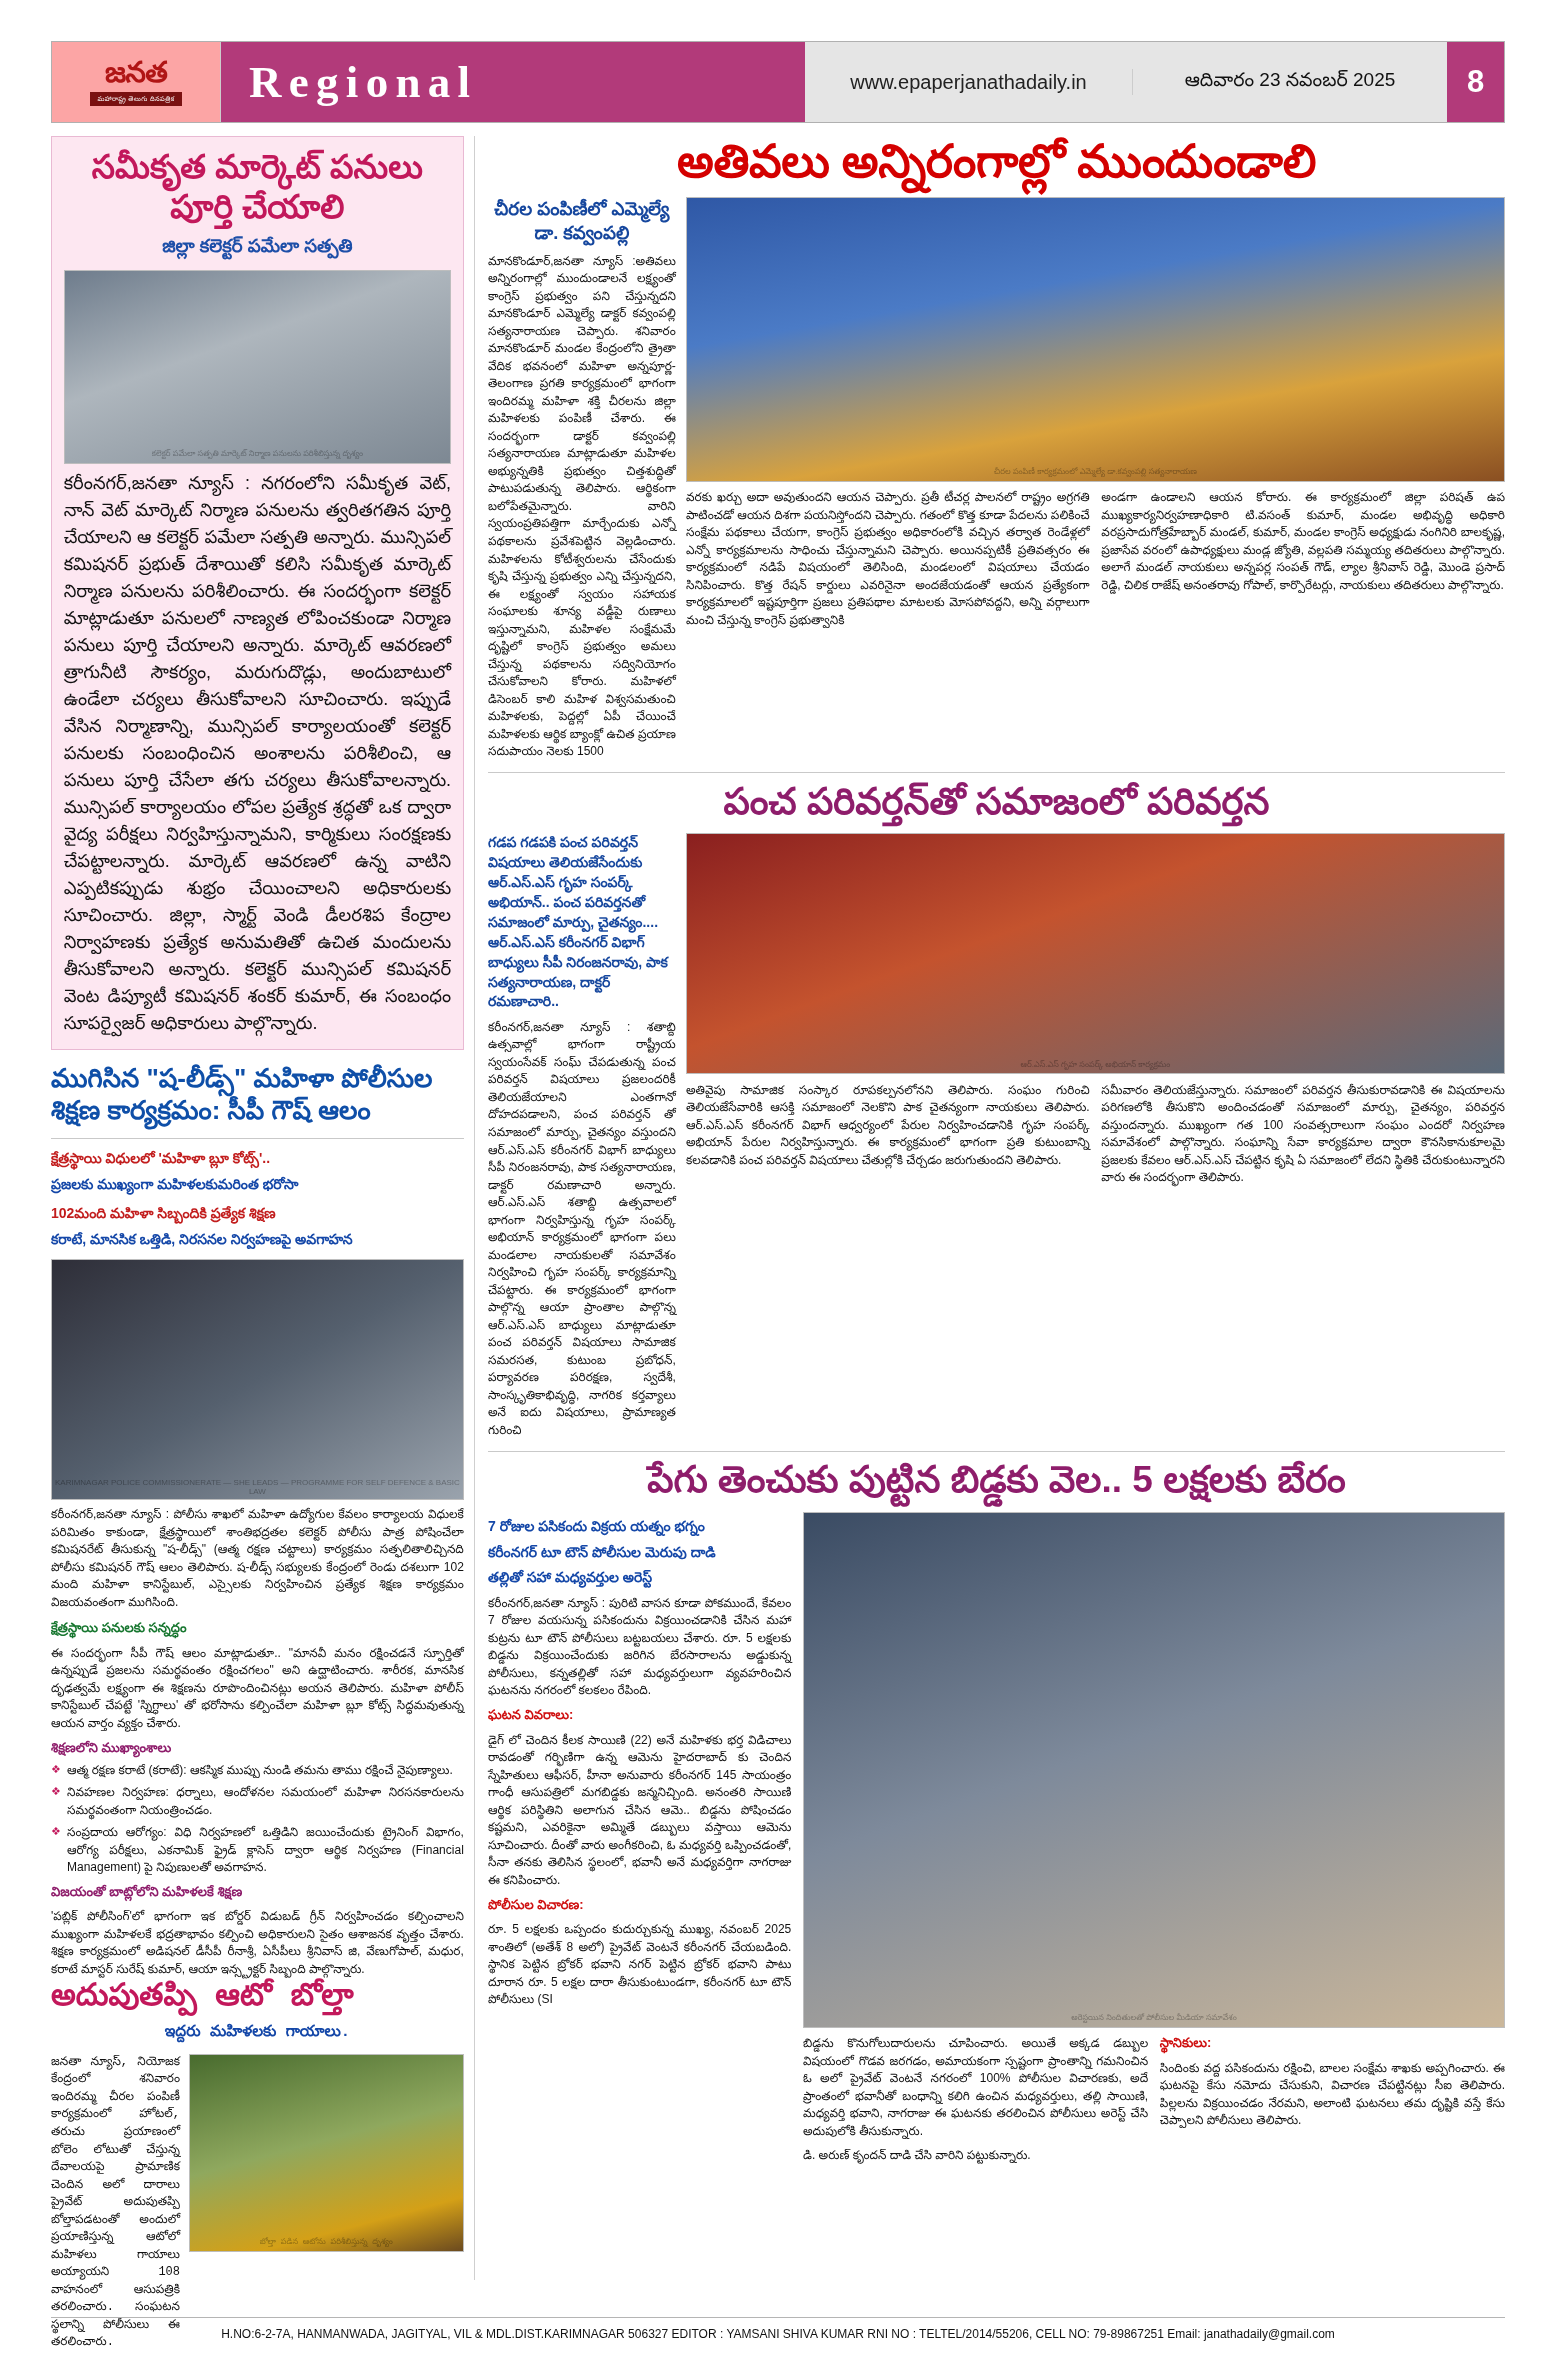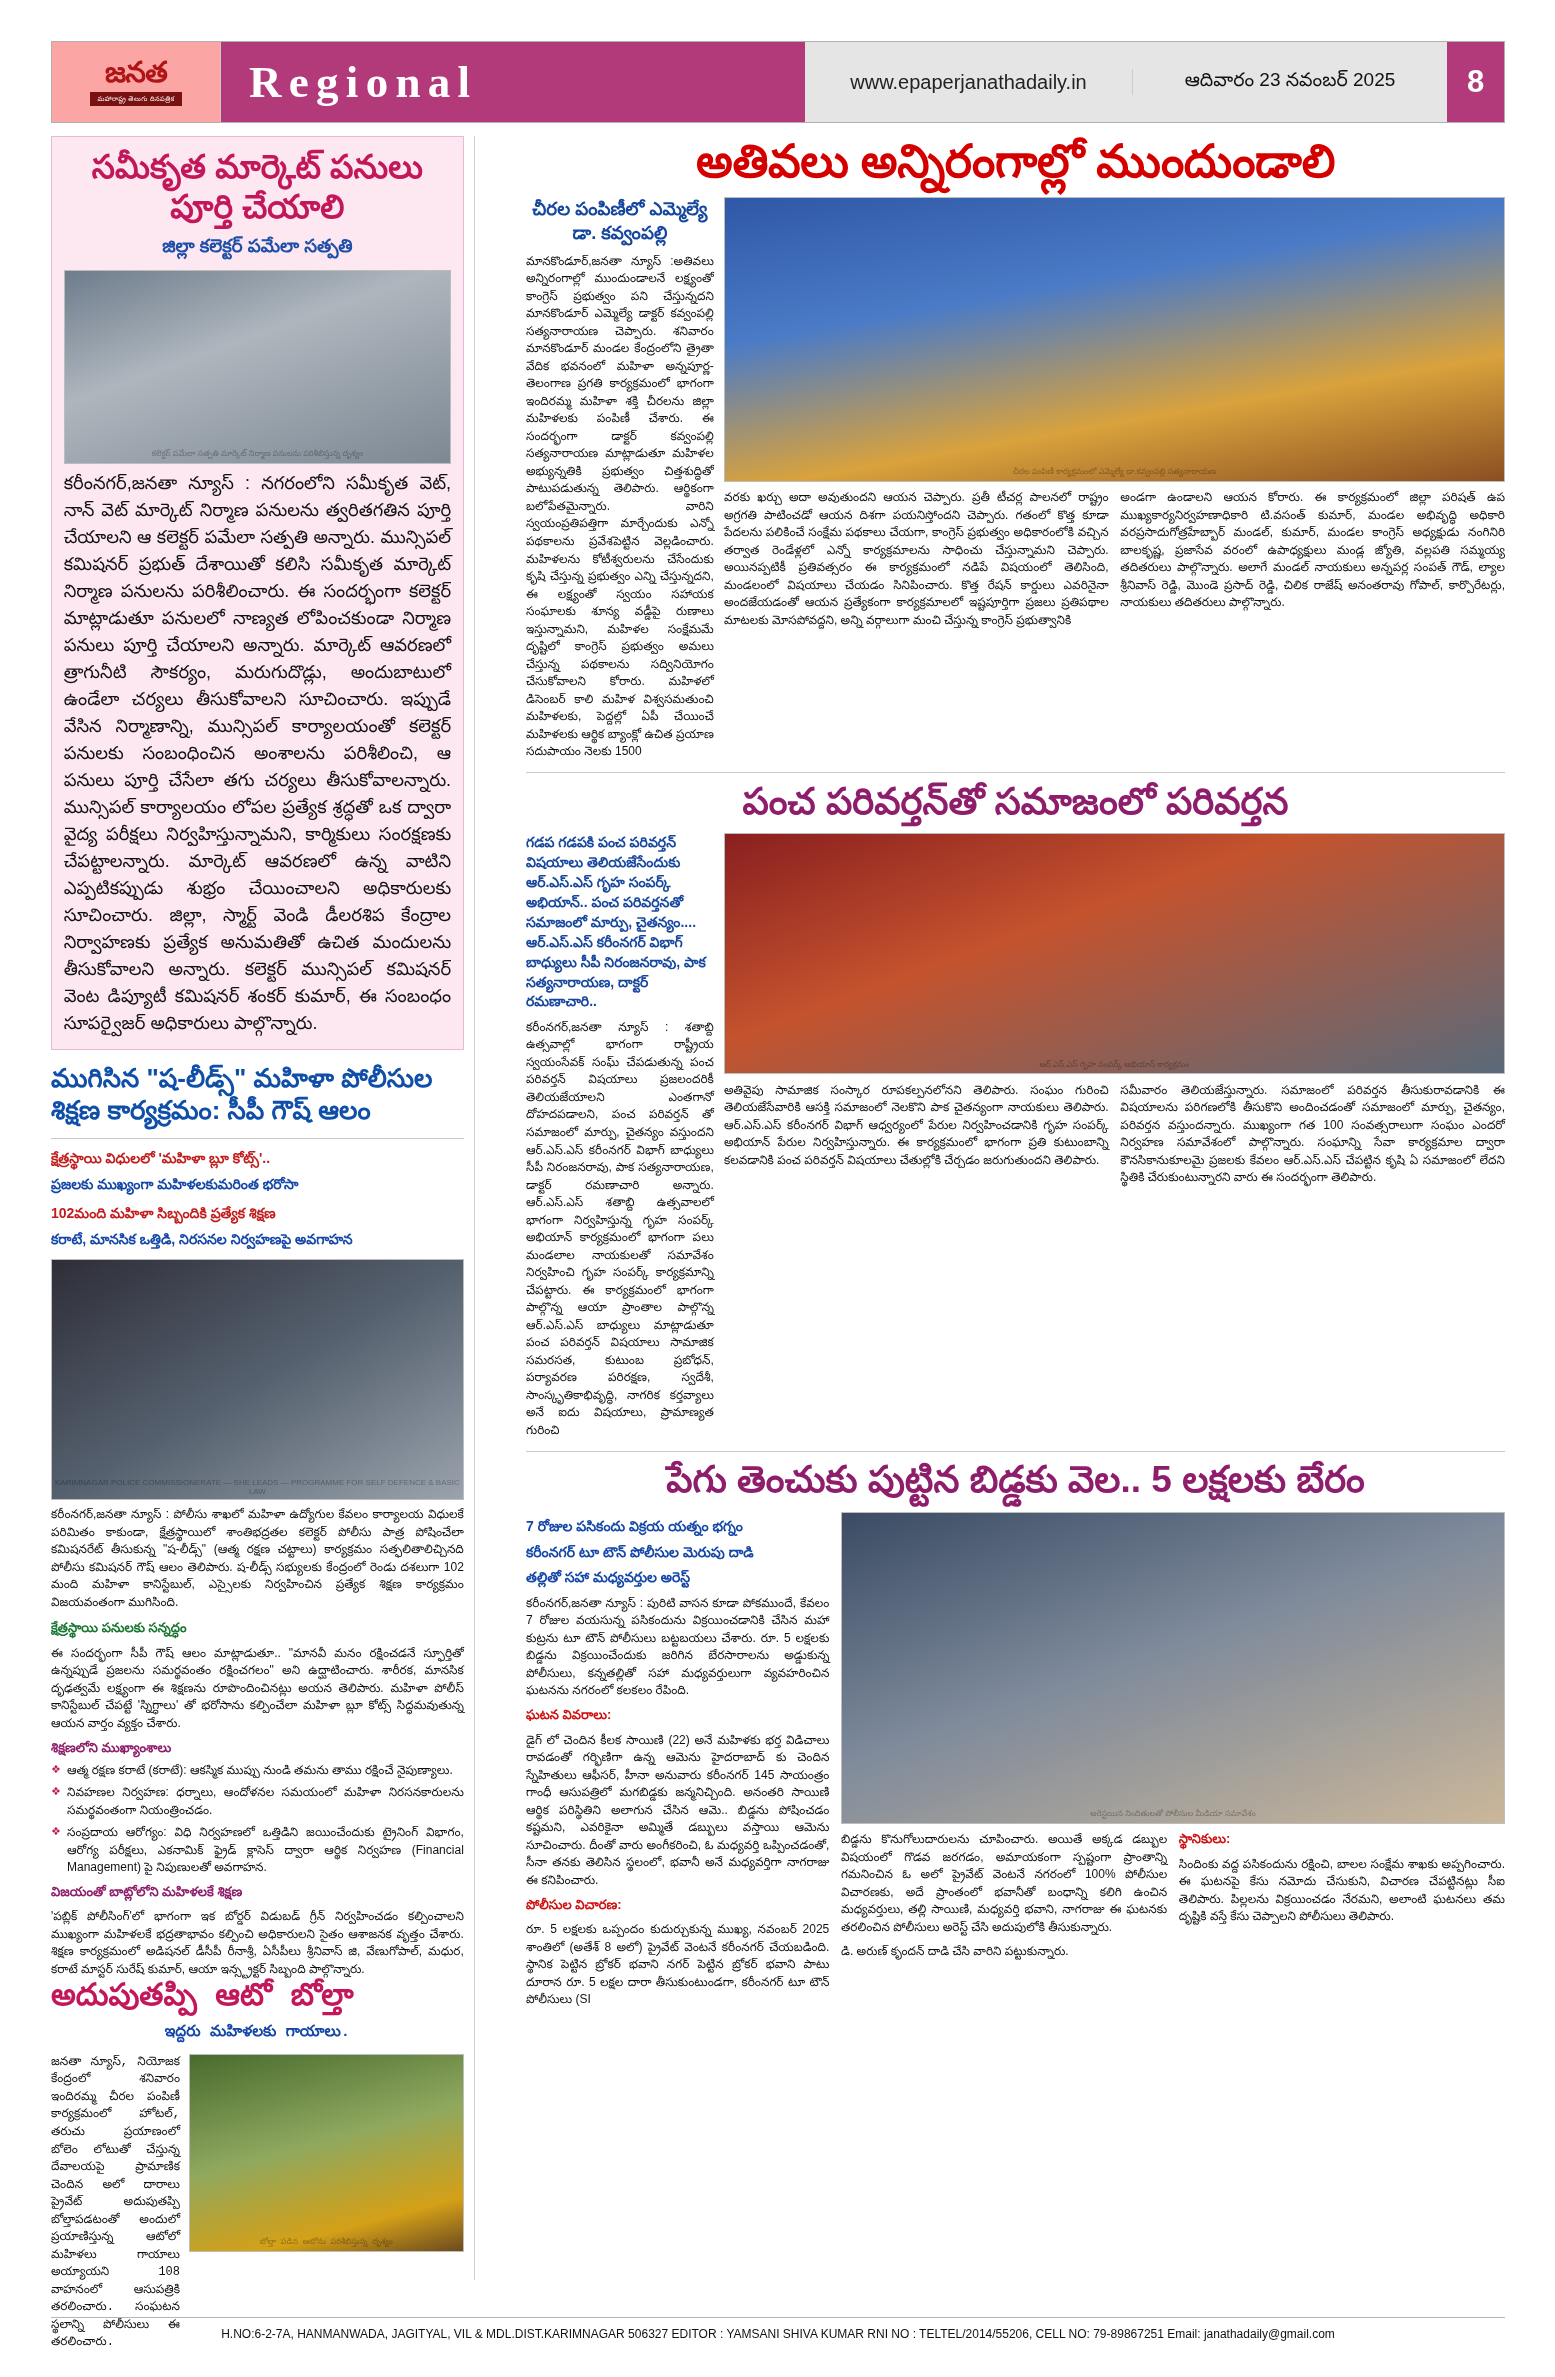--- a/index.html
+++ b/index.html
@@ -101,21 +101,20 @@
     align-items: center;
     justify-content: center;
   }
 
   
   .content {
     display: flex;
     margin-top: 13px;
     height: 2144px;
     box-sizing: border-box;
-    gap: 38px;
   }
   .col-left {
     width: 424px;
     flex: 0 0 424px;
     border-right: 0.7px solid #cfcfcf;
     padding-right: 10.2px;
     box-sizing: border-box;
   }
   .col-right {
     flex: 1;
@@ -420,21 +419,21 @@
             <div class="kicker-blue">7 రోజుల పసికందు విక్రయ యత్నం భగ్నం</div>
             <div class="kicker-blue">కరీంనగర్ టూ టౌన్ పోలీసుల మెరుపు దాడి</div>
             <div class="kicker-blue">తల్లితో సహా మధ్యవర్తుల అరెస్ట్</div>
             <div class="body-text sm">కరీంనగర్,జనతా న్యూస్ : పురిటి వాసన కూడా పోకముందే, కేవలం 7 రోజుల వయసున్న పసికందును విక్రయించడానికి చేసిన మహా కుట్రను టూ టౌన్ పోలీసులు బట్టబయలు చేశారు. రూ. 5 లక్షలకు బిడ్డను విక్రయించేందుకు జరిగిన బేరసారాలను అడ్డుకున్న పోలీసులు, కన్నతల్లితో సహా మధ్యవర్తులుగా వ్యవహరించిన ఘటనను నగరంలో కలకలం రేపింది.</div>
             <div class="red-kicker">ఘటన వివరాలు:</div>
             <div class="body-text sm">డైగ్ లో చెందిన కీలక సాయిణి (22) అనే మహిళకు భర్త విడిచాలు రావడంతో గర్భిణిగా ఉన్న ఆమెను హైదరాబాద్ కు చెందిన స్నేహితులు ఆఫీసర్, హీనా అనువారు కరీంనగర్ 145 సాయంత్రం గాంధీ ఆసుపత్రిలో మగబిడ్డకు జన్మనిచ్చింది. అనంతరి సాయిణి ఆర్థిక పరిస్థితిని అలాగున చేసిన ఆమె.. బిడ్డను పోషించడం కష్టమని, ఎవరికైనా అమ్మితే డబ్బులు వస్తాయి ఆమెను సూచించారు. దీంతో వారు అంగీకరించి, ఓ మధ్యవర్తి ఒప్పించడంతో, సీనా తనకు తెలిసిన స్థలంలో, భవానీ అనే మధ్యవర్తిగా నాగరాజు ఈ కనిపించారు.</div>
             <div class="red-kicker">పోలీసుల విచారణ:</div>
             <div class="body-text sm">రూ. 5 లక్షలకు ఒప్పందం కుదుర్చుకున్న ముఖ్య, నవంబర్ 2025 శాంతిలో (అతేశ్ 8 అలో) ప్రైవేట్ వెంటనే కరీంనగర్ చేయబడింది. స్థానిక పెట్టిన బ్రోకర్ భవాని నగర్ పెట్టిన బ్రోకర్ భవాని పాటు దూరాన రూ. 5 లక్షల దారా తీసుకుంటుండగా, కరీంనగర్ టూ టౌన్ పోలీసులు (SI</div>
           </div>
           <div style="flex:1;">
-            <div class="photo ph-grad-g" style="height:312px;">
+            <div class="photo ph-grad-g" style="height:516px;">
               <div class="ph-label">అరెస్టయిన నిందితులతో పోలీసుల మీడియా సమావేశం</div>
             </div>
             <div class="cols2">
               <div>
                 <div class="body-text sm" style="margin-top:0;">బిడ్డను కొనుగోలుదారులను చూపించారు. అయితే అక్కడ డబ్బుల విషయంలో గొడవ జరగడం, అమాయకంగా స్పష్టంగా ప్రాంతాన్ని గమనించిన ఓ అలో ప్రైవేట్ వెంటనే నగరంలో 100% పోలీసుల విచారణకు, అదే ప్రాంతంలో భవానీతో బంధాన్ని కలిగి ఉంచిన మధ్యవర్తులు, తల్లి సాయిణి, మధ్యవర్తి భవాని, నాగరాజు ఈ ఘటనకు తరలించిన పోలీసులు అరెస్ట్ చేసి అదుపులోకి తీసుకున్నారు.</div>
                 <div class="body-text sm">డి. అరుణ్ కృందన్ దాడి చేసి వారిని పట్టుకున్నారు.</div>
               </div>
               <div>
                 <div class="red-kicker" style="margin-top:0;">స్థానికులు:</div>
                 <div class="body-text sm">సిందింకు వద్ద పసికందును రక్షించి, బాలల సంక్షేమ శాఖకు అప్పగించారు. ఈ ఘటనపై కేసు నమోదు చేసుకుని, విచారణ చేపట్టినట్లు సీఐ తెలిపారు. పిల్లలను విక్రయించడం నేరమని, అలాంటి ఘటనలు తమ దృష్టికి వస్తే కేసు చెప్పాలని పోలీసులు తెలిపారు.</div>

